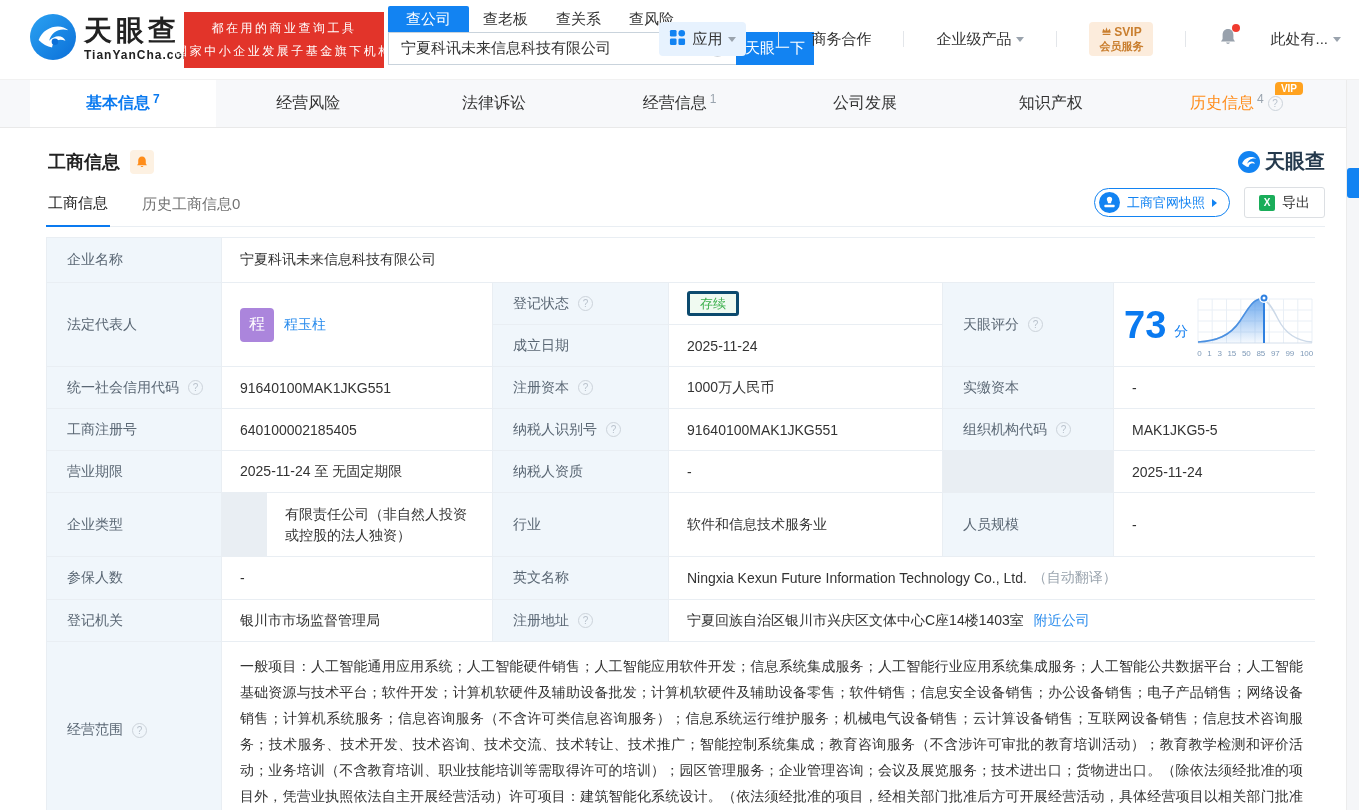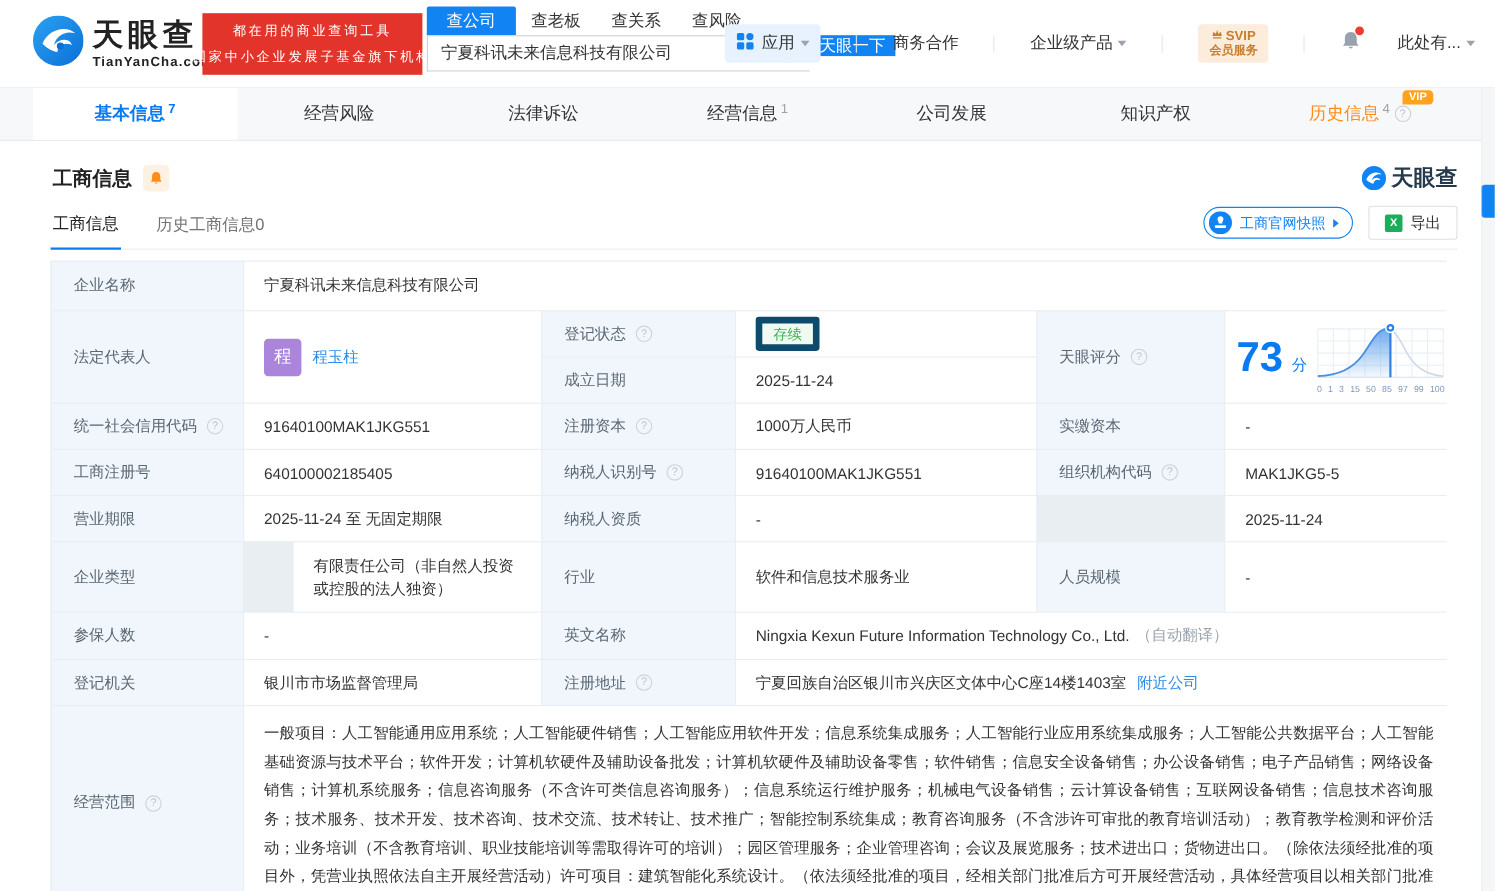--- a/index.html
+++ b/index.html
@@ -19,21 +19,21 @@
   .search-wrap { position:absolute; left:388px; top:6px; }
   .search-tabs { display:flex; align-items:flex-end; height:26px; }
   .stab { padding:0 14px; height:26px; display:flex; align-items:center; font-size:15px; color:#333; cursor:pointer; }
   .stab.active { background:#1283f2; color:#fff; border-radius:2px 2px 0 0; padding:0 18px; }
   .search-box { display:flex; }
   .search-input-wrap { position:relative; }
   .search-input { width:348px; height:33px; border:1px solid #c9d3dc; border-right:none; outline:none;
     padding:0 34px 0 12px; font-size:15px; color:#333; font-family:inherit; }
   .clear-icon { position:absolute; right:10px; top:8px; width:17px; height:17px; border-radius:50%;
     background:#cfd4da; color:#fff; font-size:12px; display:flex; align-items:center; justify-content:center; cursor:pointer; }
-  .search-btn { width:78px; height:19px; background:#1283f2; color:#fff; border:none; font-size:15px;
+  .search-btn { width:78px; height:33px; background:#1283f2; color:#fff; border:none; font-size:15px;
     cursor:pointer; font-family:inherit; }
   .topnav { position:absolute; right:18px; top:22px; display:flex; align-items:center; gap:32px; }
   .apps-btn { display:flex; align-items:center; gap:6px; background:#e7f2fe; border-radius:4px;
     padding:7px 10px; font-size:15px; color:#333; cursor:pointer; }
   .sep { width:1px; height:16px; background:#e3e6ea; }
   .nav-item { font-size:15px; color:#333; display:flex; align-items:center; gap:5px; cursor:pointer; white-space:nowrap; }
   .caret { width:0; height:0; border-left:4px solid transparent; border-right:4px solid transparent;
     border-top:5px solid #9aa3ad; display:inline-block; }
   .svip { background:#fcecdc; border-radius:4px; padding:4px 10px; display:flex; flex-direction:column;
     align-items:center; line-height:1.15; cursor:pointer; }
@@ -83,21 +83,21 @@
     grid-template-rows:44px 41px 41px 41px 41px 41px 63px 42px 41px 176px;
     gap:1px; background:#e9eef3; border:1px solid #e9eef3; }
   .lc { background:#f0f6fb; color:#5a6774; font-size:14px; display:flex; align-items:center;
     padding:0 8px 0 20px; gap:5px; }
   .vc { background:#fff; color:#333; font-size:14px; display:flex; align-items:center; padding:0 12px 0 18px; }
   .vc.wrap { line-height:21px;margin-left:45px; }
   .scope-vc { align-items:flex-start; padding:11px 16px 0 18px; line-height:26px; text-align:justify; display:block; }
   .avatar { width:34px; height:34px; background:#ab85dc; border-radius:4px; color:#fff; font-size:16px;
     display:flex; align-items:center; justify-content:center; flex:0 0 34px; }
   .link { color:#2a8ced; text-decoration:none; cursor:pointer; }
-  .status-badge { border:6px solid #0c4a6e; background:#f0faf1; color:#3eb04e; font-size:13px;
+  .status-badge { border:3px solid #0c4a6e; background:#f0faf1; color:#3eb04e; font-size:13px;
     padding:3px 10px; border-radius:3px; line-height:1; }
   .note { color:#9aa4ae; margin-left:6px; }
   .score-cell { gap:8px; padding-left:10px; }
   .score-num { font-size:38px; font-weight:bold; color:#0a7af0; line-height:1; }
   .score-unit { font-size:14px; color:#0a7af0; margin-top:14px; }
   .chart-box { width:118px; }
   .tick-row { display:flex; justify-content:space-between; font-size:8px; color:#7f9ab8; padding:0 1px; margin-top:1px; }
 
   
   .right-strip { position:fixed; right:0; top:80px; bottom:0; width:13px; background:#f5f6f8; border-left:1px solid #ececec; }

